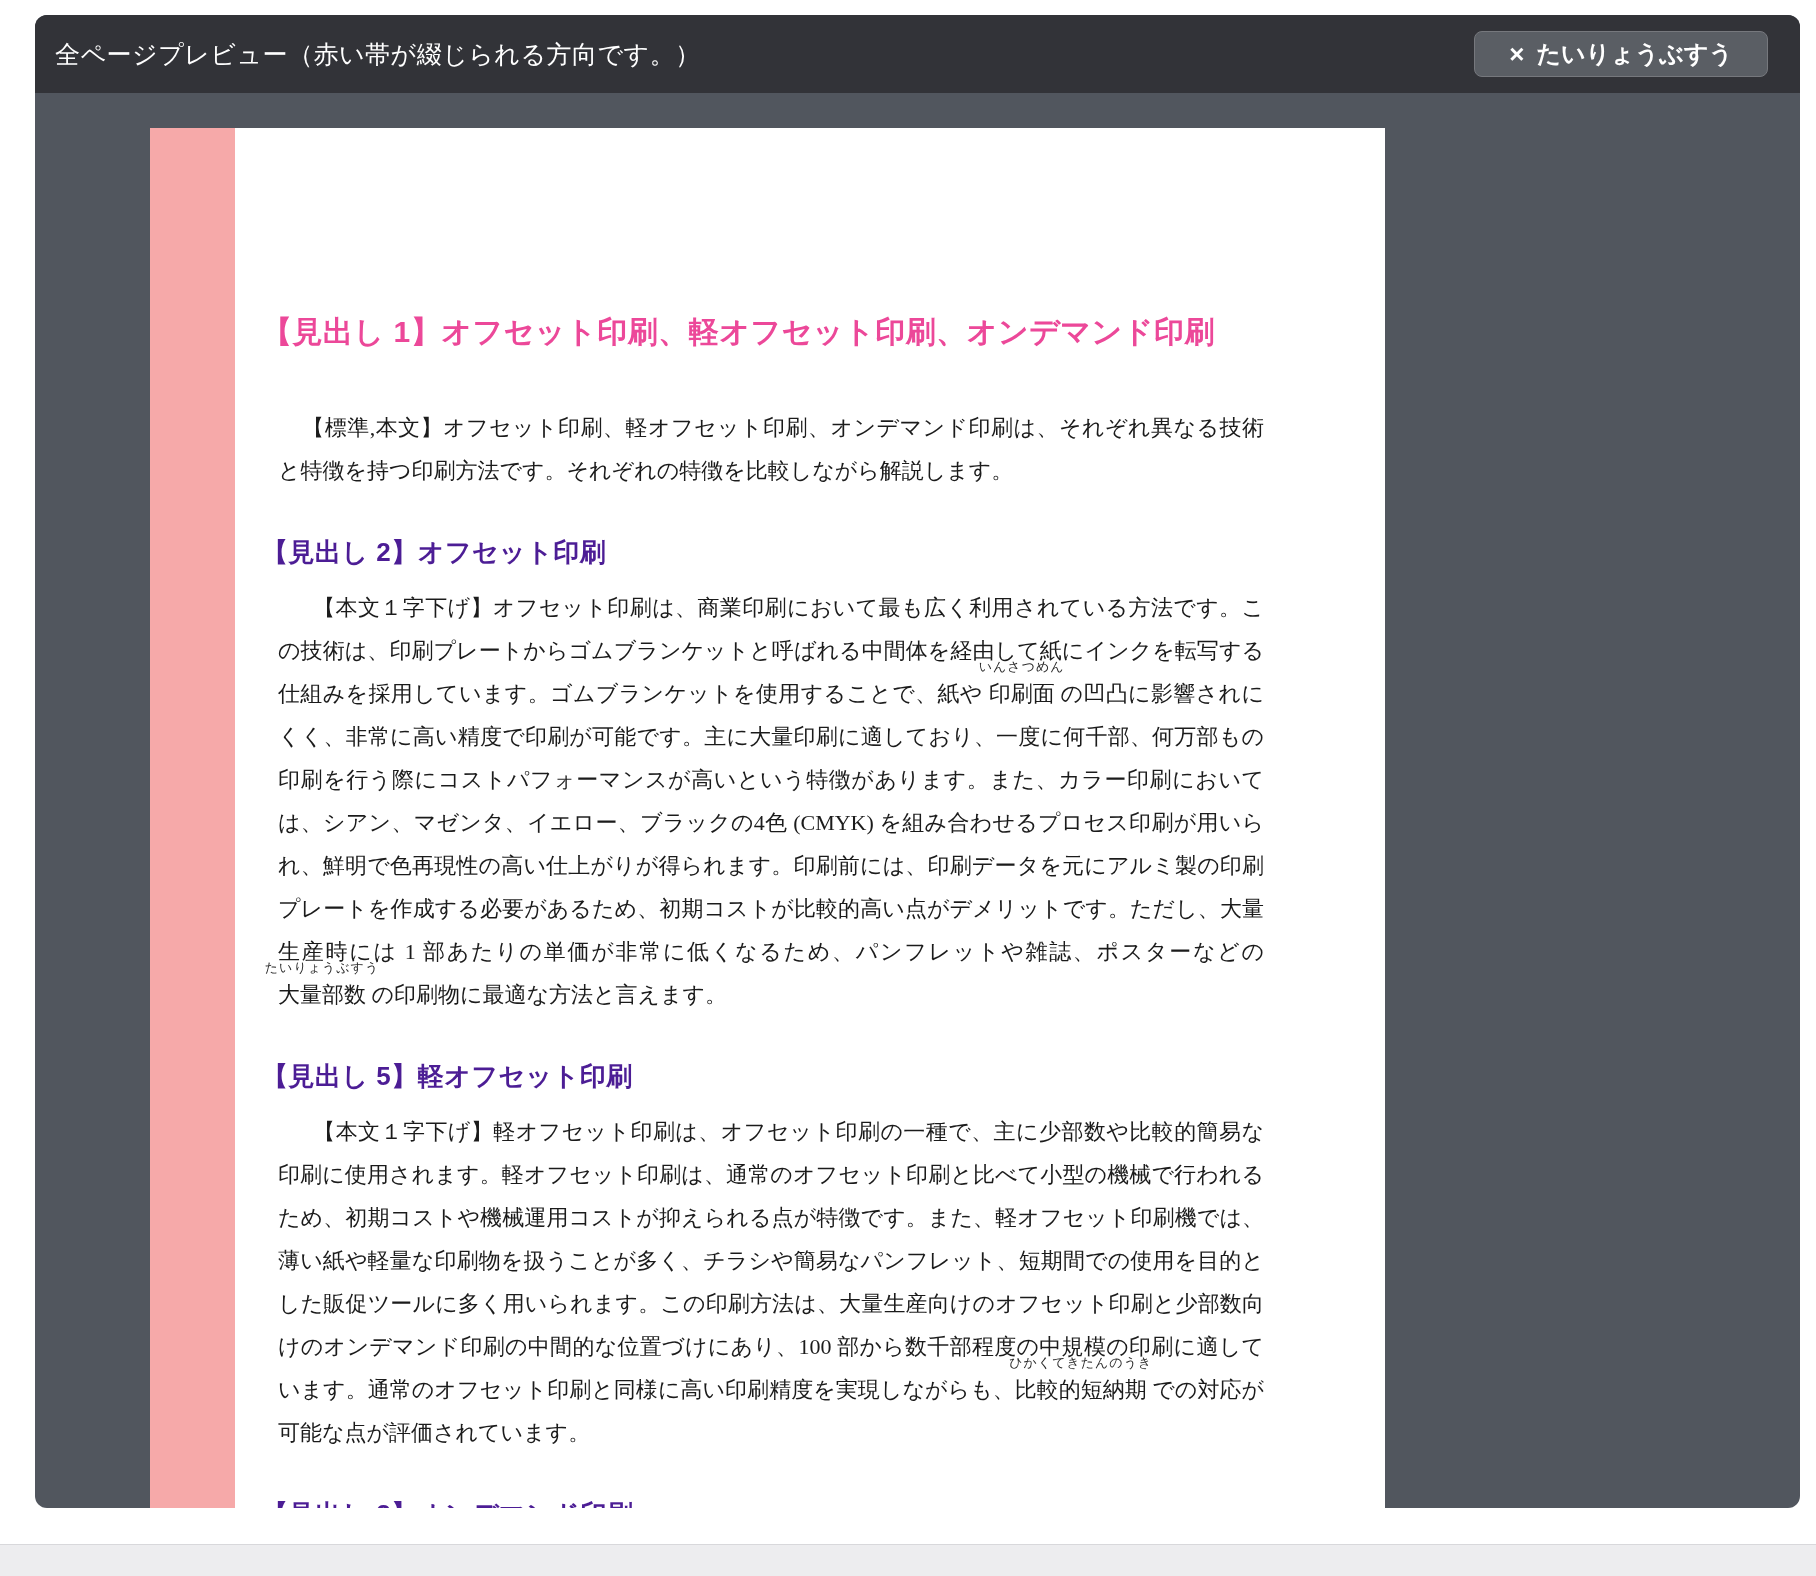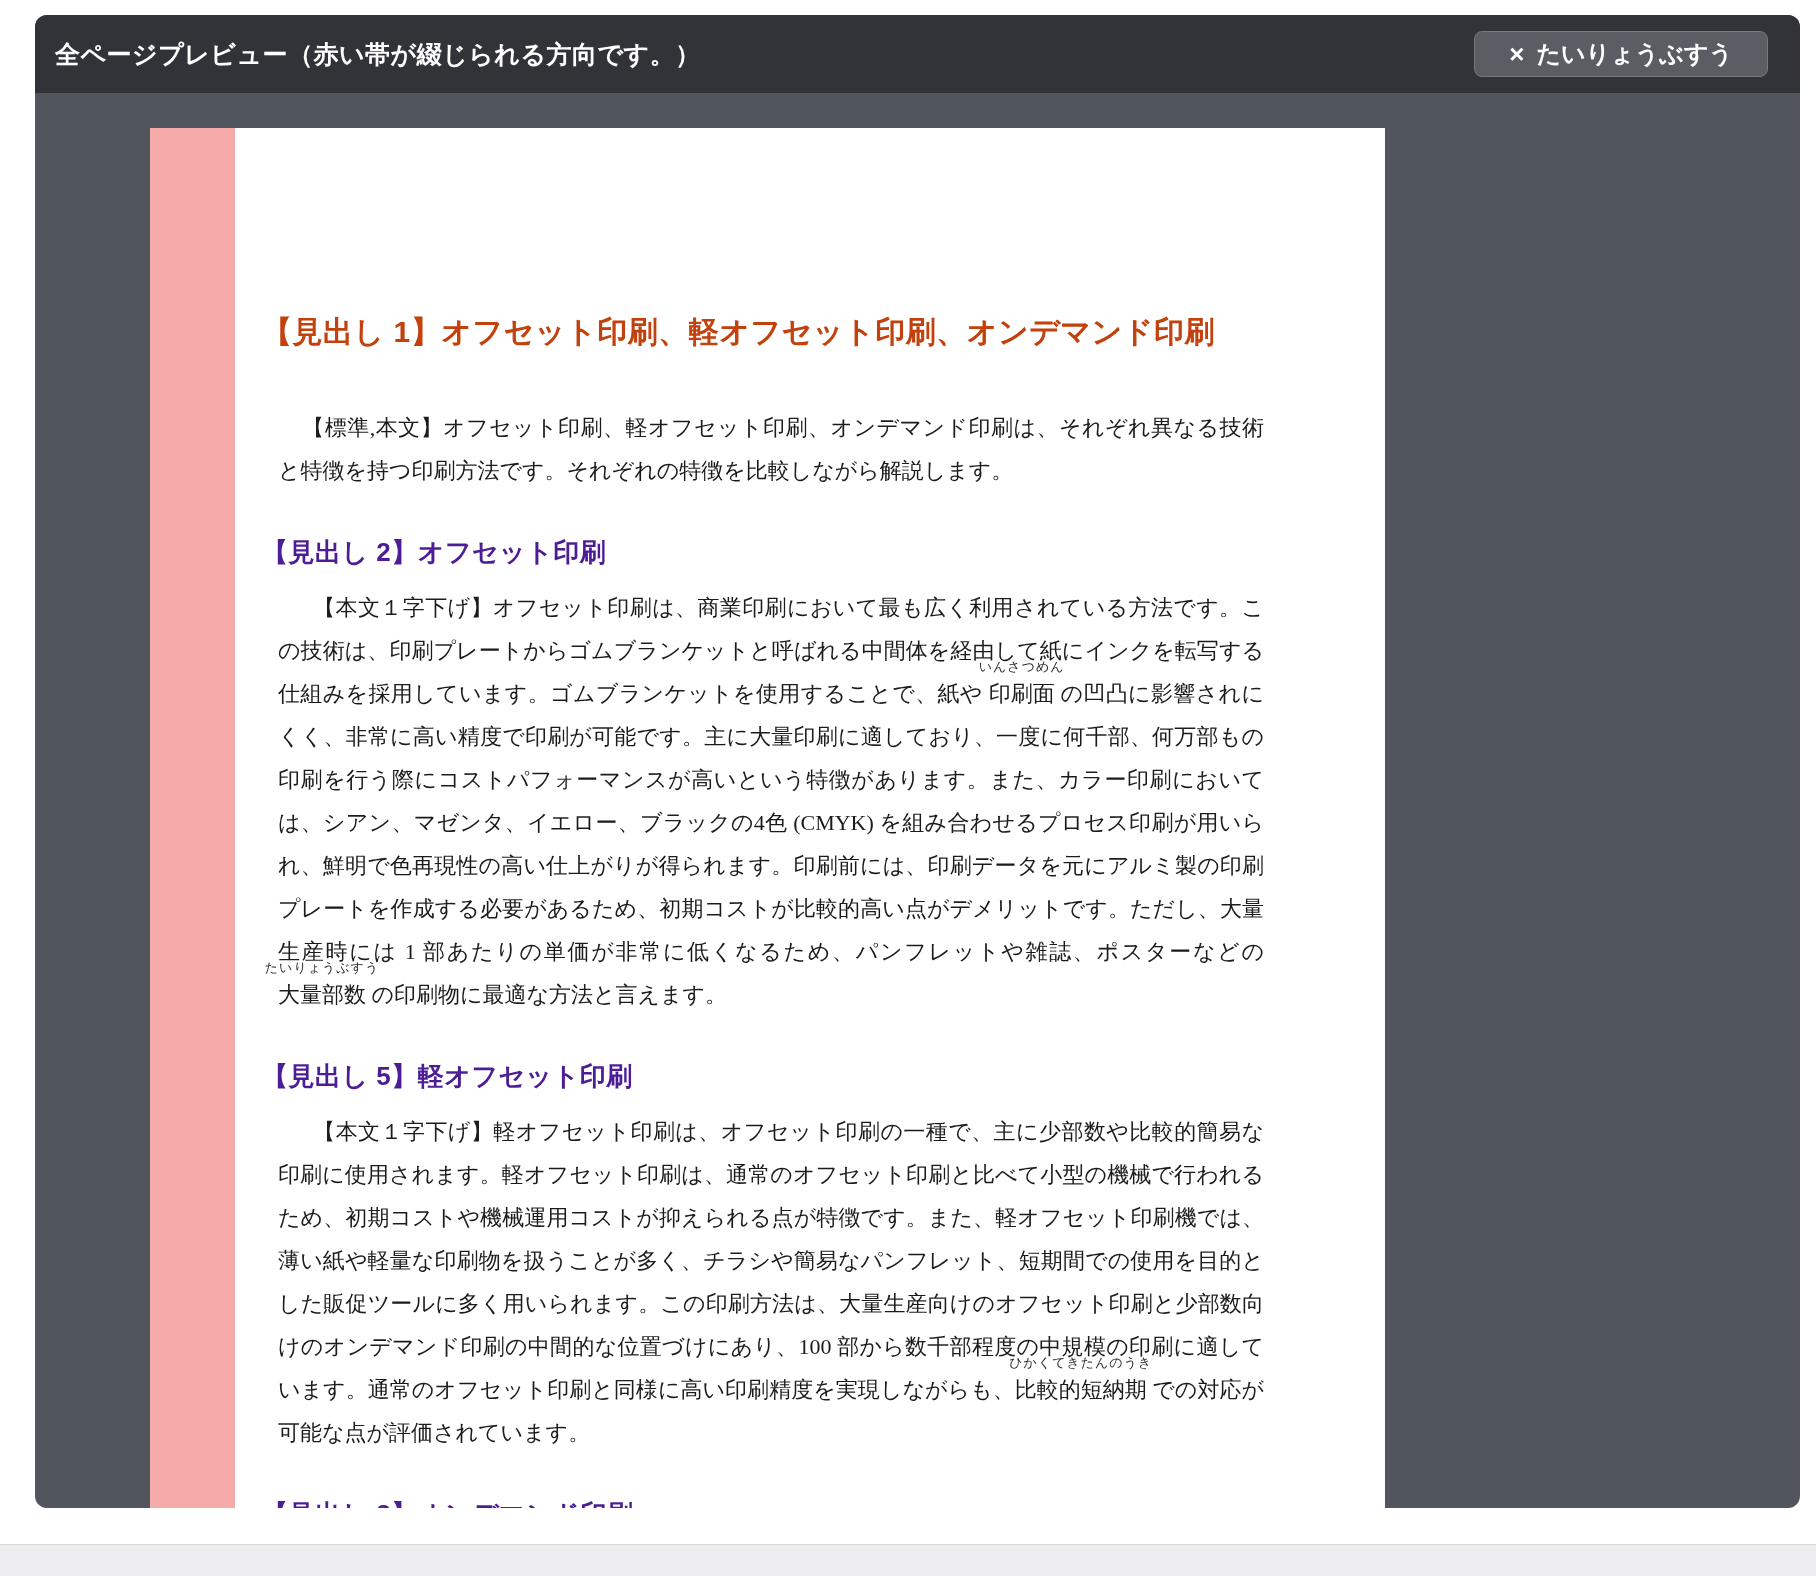--- a/index.html
+++ b/index.html
@@ -22,21 +22,21 @@
   }
   .modal{
     position:absolute;left:35px;top:15px;width:1765px;height:1493px;
     background:var(--overlay-bg);border-radius:12px;overflow:hidden;
   }
   .modal-header{
     position:relative;height:78px;background:var(--header-bg);
     display:flex;align-items:center;padding:0 30px 0 20px;
   }
   .modal-title{
-    color:#ffffff;font-size:25px;font-weight:bold;letter-spacing:0.5px;
+    color:#ffffff;font-size:25px;font-weight:normal;letter-spacing:0.5px;
   }
   .close-btn{
     position:absolute;right:32px;top:16px;height:46px;
     display:flex;align-items:center;gap:12px;padding:0 34px;
     background:var(--button-bg);border:1px solid var(--button-border);
     border-radius:8px;color:#ffffff;font-size:24px;font-weight:bold;
     font-family:"Liberation Sans","DejaVu Sans",sans-serif;cursor:pointer;
   }
   .close-btn .x{font-size:26px;line-height:1;}
   .preview-area{
@@ -49,21 +49,21 @@
   .band{
     position:absolute;left:0;top:0;width:85px;height:100%;
     background:var(--binding-band);
   }
   .content{
     position:absolute;left:112px;top:0;width:1018px;padding-top:186px;
     color:var(--doc-text);
   }
   .content h2{
     margin:0 0 56px 0;font-size:30px;line-height:1.2;font-weight:bold;
-    color:#c2410c;font-family:"Liberation Sans","DejaVu Sans",sans-serif;
+    color:#ec4899;font-family:"Liberation Sans","DejaVu Sans",sans-serif;
     letter-spacing:0.5px;white-space:nowrap;
   }
   .content h3{
     margin:44px 0 16px 0;font-size:26px;line-height:1.3;font-weight:bold;
     color:#4c1d95;font-family:"Liberation Sans","DejaVu Sans",sans-serif;
     letter-spacing:0.5px;
   }
   .content p{
     margin:16px;font-size:22px;line-height:43px;text-align:justify;
     font-family:"Liberation Serif","DejaVu Serif",serif;

